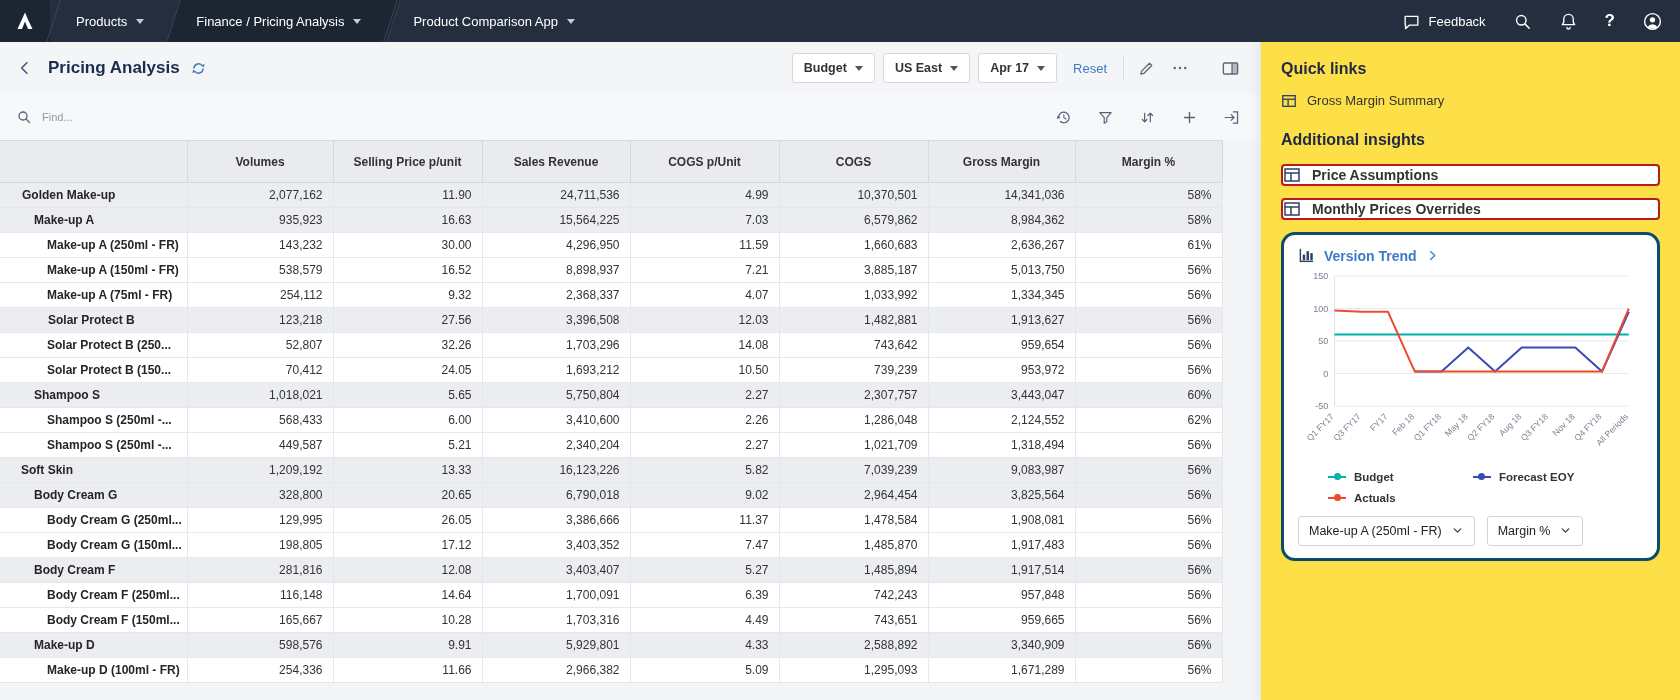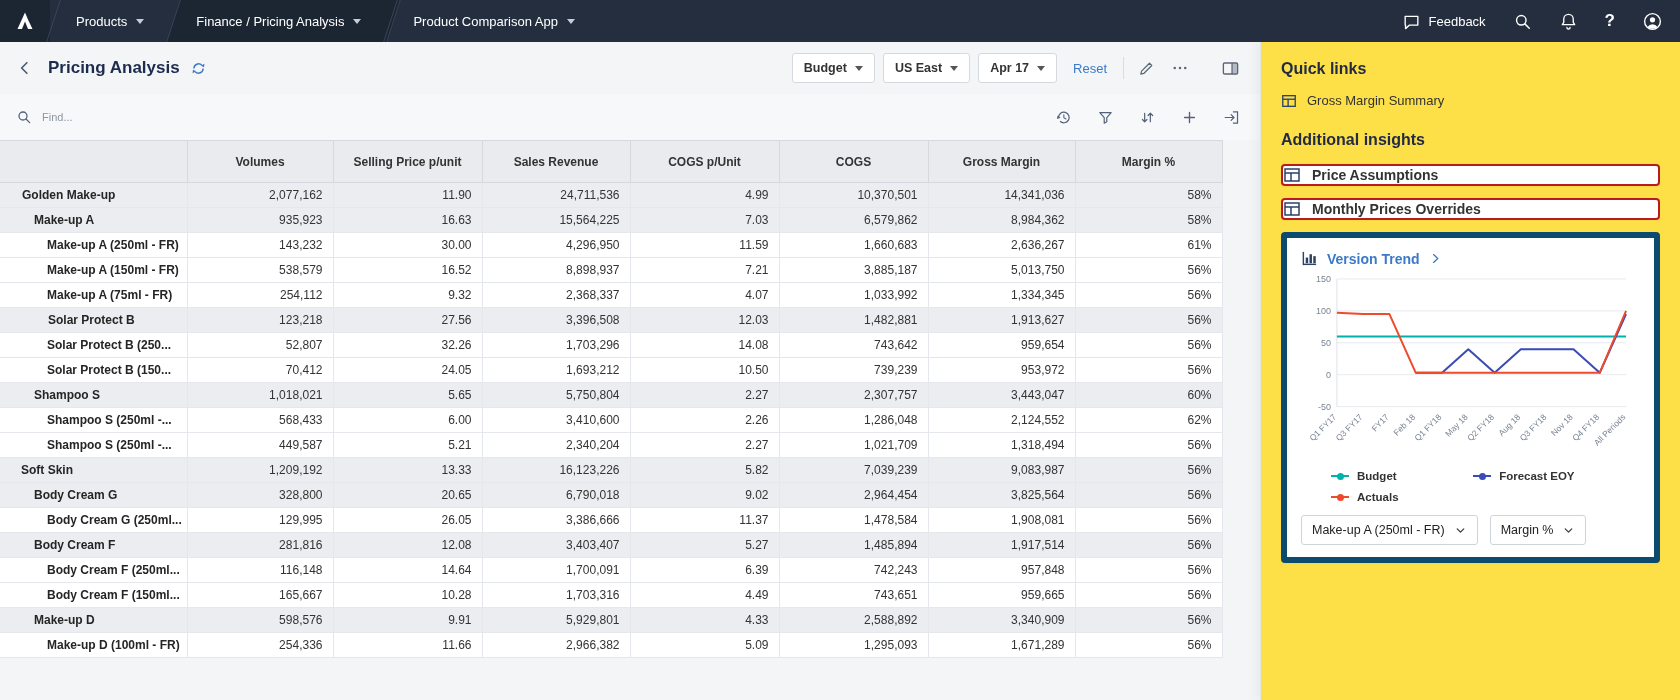--- a/index.html
+++ b/index.html
@@ -55,21 +55,21 @@
   td.val{text-align:right;padding-right:10px}
   tr.sum td{background:#ebedf0}
 
   
   .sidebar{width:420px;flex:0 0 auto;background:#fde047;border-left:1px solid #e3e5e9;
     box-shadow:-4px 0 10px rgba(31,45,70,.06);padding:18px 20px;overflow:hidden}
   .sb-title{font-size:16px;font-weight:700;color:#222b45;margin-bottom:15px}
   .quick-link{display:flex;gap:10px;font-size:13px;color:#333;margin-bottom:22px;cursor:pointer}
   .sb-card{border:2px solid #b91c1c;border-radius:4px;box-shadow:0 1px 2px rgba(31,45,70,.05);
     padding:0;display:flex;align-items:center;gap:11px;font-size:14px;font-weight:700;color:#333;margin-bottom:12px;cursor:pointer;background:#fff}
-  .vt-card{border:6px solid #0c4a6e;border-radius:4px;box-shadow:0 1px 2px rgba(31,45,70,.05);padding:12px 14px;background:#fff}
+  .vt-card{border:3px solid #0c4a6e;border-radius:14px;box-shadow:0 1px 2px rgba(31,45,70,.05);padding:12px 14px;background:#fff}
   .vt-head{display:flex;align-items:center;gap:9px;color:#3b79c9;font-size:14px;font-weight:700;cursor:pointer}
   .vt-chart{width:100%;display:block;margin-top:4px}
   .legend{display:flex;flex-wrap:wrap;row-gap:9px;margin:0 0 12px 30px}
   .legend-item{display:flex;align-items:center;gap:8px;font-size:11.5px;font-weight:700;color:#333;width:46%}
   .marker{position:relative;width:18px;height:2px;flex:0 0 auto}
   .marker::after{content:'';position:absolute;left:5.5px;top:-2.5px;width:7px;height:7px;border-radius:50%;background:inherit}
   .vt-selects{display:flex;gap:12px}
   .vt-select{height:30px;border:1px solid #cfd4da;border-radius:3px;background:#fff;display:flex;align-items:center;gap:9px;
     padding:0 10px;font-size:12.5px;color:#222;cursor:pointer}
 </style>
@@ -381,20 +381,30 @@
               <td class="val">56%</td>
             </tr>
             <tr class="leaf">
               <td class="lbl" style="padding-left: 47px;">Body Cream G (250ml...</td>
               <td class="val">129,995</td>
               <td class="val">26.05</td>
               <td class="val">3,386,666</td>
               <td class="val">11.37</td>
               <td class="val">1,478,584</td>
               <td class="val">1,908,081</td>
+              <td class="val">56%</td>
+            </tr>
+            <tr class="leaf">
+              <td class="lbl" style="padding-left: 47px;">Body Cream G (150ml...</td>
+              <td class="val">198,805</td>
+              <td class="val">17.12</td>
+              <td class="val">3,403,352</td>
+              <td class="val">7.47</td>
+              <td class="val">1,485,870</td>
+              <td class="val">1,917,483</td>
               <td class="val">56%</td>
             </tr>
             <tr class="sum">
               <td class="lbl" style="padding-left: 34px;">Body Cream F</td>
               <td class="val">281,816</td>
               <td class="val">12.08</td>
               <td class="val">3,403,407</td>
               <td class="val">5.27</td>
               <td class="val">1,485,894</td>
               <td class="val">1,917,514</td>

